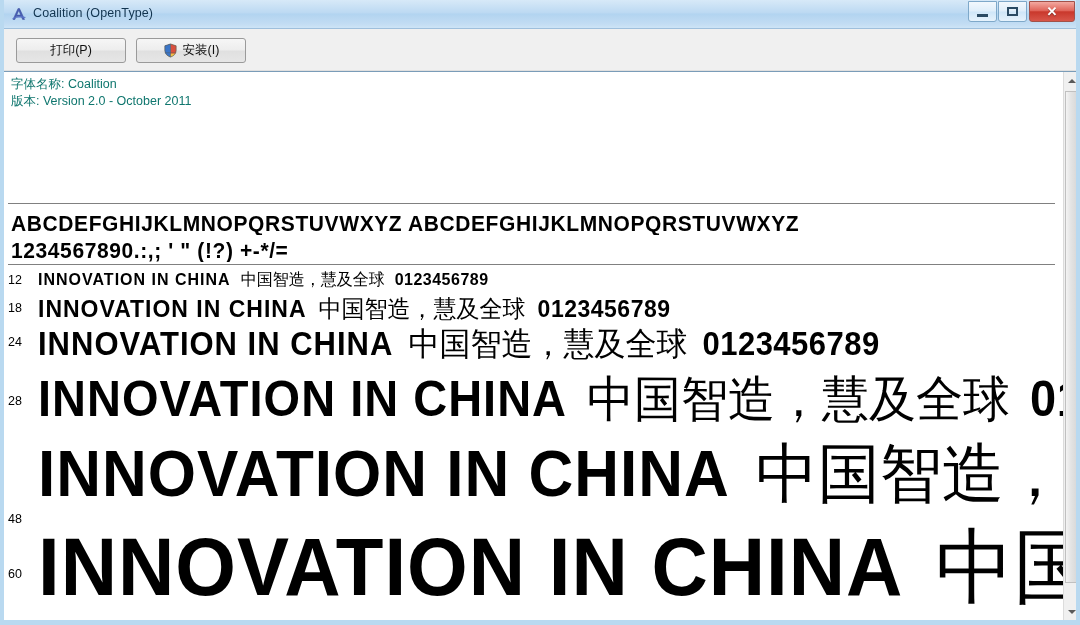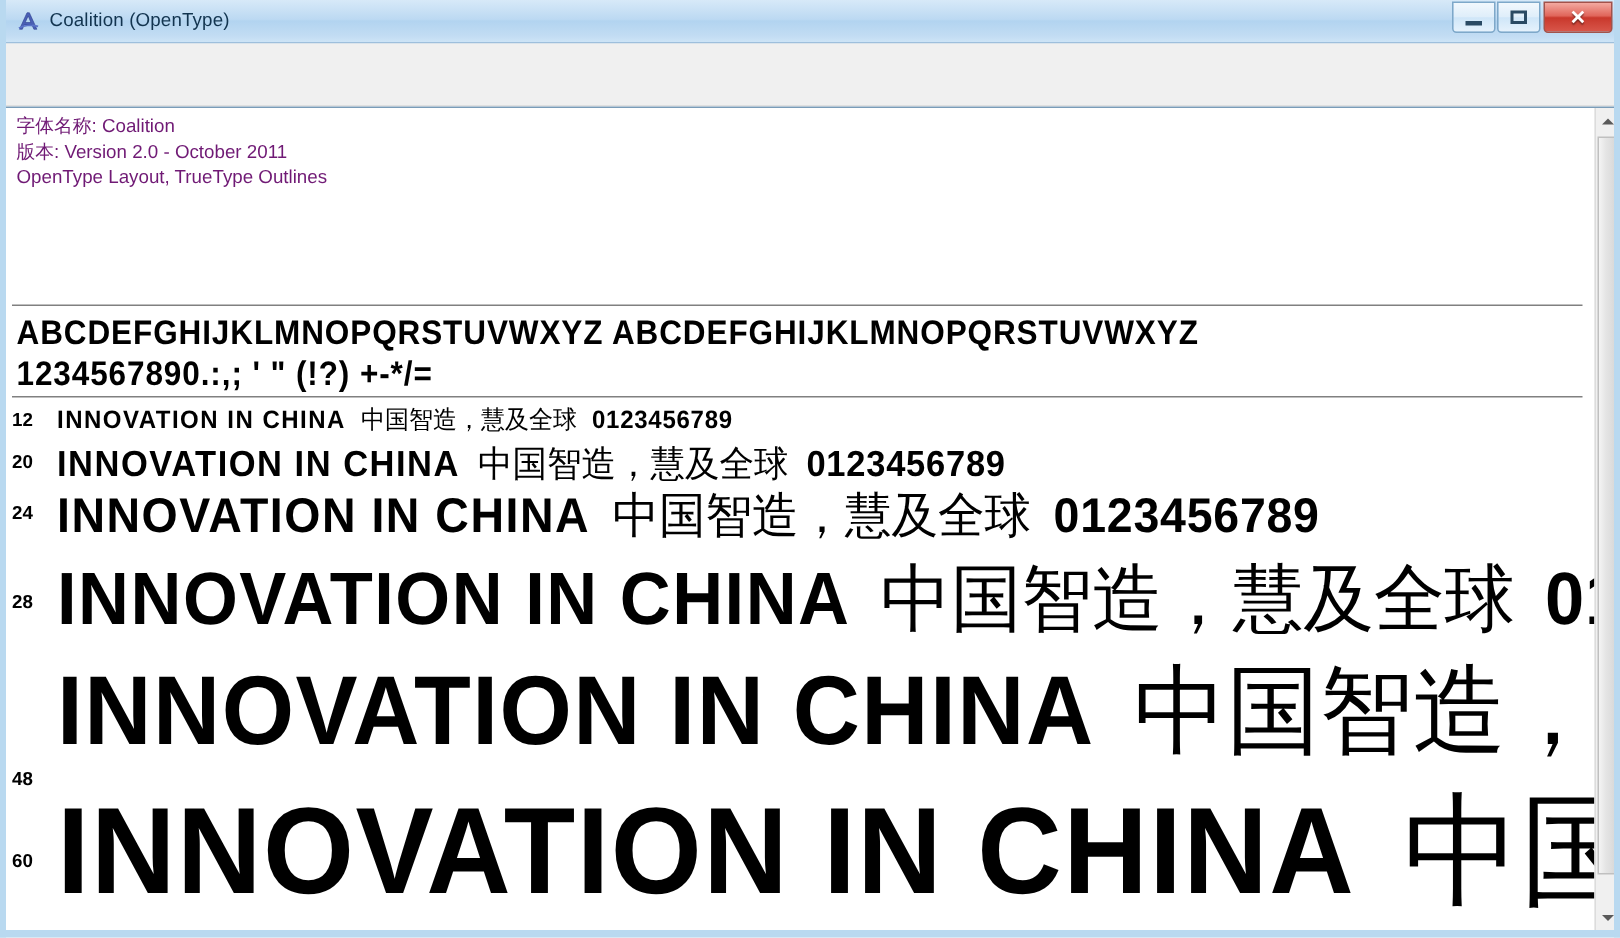--- a/index.html
+++ b/index.html
@@ -145,21 +145,21 @@
     width: 1063px;
     height: 548px;
     overflow: hidden;
   }
 
   
   #meta {
     position: absolute;
     left: 11px; top: 4px;
     font-size: 12.5px;
-    color: #701a75;
+    color: #0f766e;
     line-height: 17px;
   }
   #meta div { white-space: nowrap; }
 
   
   .rule {
     position: absolute;
     left: 8px;
     width: 1047px;
     height: 1px;
@@ -180,21 +180,21 @@
     transform-origin: left center;
   }
   #glyph-alpha { top: 139px; font-size: 21px; transform: scaleY(1.08); }
   #glyph-digits { top: 166px; font-size: 21px; transform: scaleY(1.08); }
   .sizelabel {
     position: absolute;
     left: 8px;
     font-size: 12.5px;
     color: #000;
     font-family: "Liberation Sans", sans-serif;
-    font-weight: bold;
+    font-weight: normal;
   }
   .sample {
     position: absolute;
     left: 38px;
     white-space: nowrap;
     color: #000;
     font-family: "Liberation Sans", sans-serif;
     font-weight: bold;
     letter-spacing: .5px;
     transform-origin: left center;
@@ -271,42 +271,58 @@
     </div>
     <div class="winbtn" id="btn-max">
       <span class="glyph-max"></span>
     </div>
     <div class="winbtn" id="btn-close">
       <span class="glyph-close">✕</span>
     </div>
   </div>
 
   <div id="toolbar">
+    <div class="tbtn" id="btn-print">
+      <span>打印(P)</span>
+    </div>
+    <div class="tbtn" id="btn-install">
+      <span id="shield-icon">
+        <svg width="15" height="15" viewBox="0 0 16 16">
+          <path d="M8 1 L14 3 L14 8 C14 11.6 11.2 14 8 15 C4.8 14 2 11.6 2 8 L2 3 Z" fill="#f2c144"></path>
+          <path d="M8 1 L8 15 C4.8 14 2 11.6 2 8 L2 3 Z" fill="#3a76c8"></path>
+          <path d="M8 1 L14 3 L14 8 C14 9.2 13.7 10.3 13.2 11.2 L8 11.2 Z" fill="#d94f3d"></path>
+          <path d="M8 1 L2 3 L2 8 C2 9.2 2.3 10.3 2.8 11.2 L8 11.2 Z" fill="#3a76c8"></path>
+          <path d="M8 1 L14 3 L14 8 C14 11.6 11.2 14 8 15 C4.8 14 2 11.6 2 8 L2 3 Z" fill="none" stroke="#5a5a5a" stroke-width=".7"></path>
+          <path d="M8 1 L8 15" stroke="#5a5a5a" stroke-width=".5"></path>
+          <path d="M2.5 10.4 L13.5 10.4" stroke="#5a5a5a" stroke-width=".5"></path>
+        </svg>
+      </span>
+      <span>安装(I)</span>
+    </div>
   </div>
 
   <div id="pane">
     <div id="pane-inner">
 
       <div id="meta">
         <div>字体名称: Coalition</div>
         <div>版本: Version 2.0 - October 2011</div>
-        <div>OpenType Layout, TrueType Outlines</div>
       </div>
 
       <div class="rule" id="rule-1"></div>
 
       <div class="glyphrow" id="glyph-alpha">ABCDEFGHIJKLMNOPQRSTUVWXYZ ABCDEFGHIJKLMNOPQRSTUVWXYZ</div>
       <div class="glyphrow" id="glyph-digits">1234567890.:,; ' " (!?) +-*/=</div>
 
       <div class="rule" id="rule-2"></div>
 
       <div id="specimen-container">
           <div class="sizelabel" style="top: 201px;">12</div>
           <div class="sample" style="top: 198px; font-size: 16px;"><span class="latin">INNOVATION IN CHINA</span><span style="display: inline-block; width: 10px;"></span><span class="cjk">中国智造，慧及全球</span><span style="display: inline-block; width: 10px;"></span><span class="num">0123456789</span></div>
-          <div class="sizelabel" style="top: 229px;">20</div>
+          <div class="sizelabel" style="top: 229px;">18</div>
           <div class="sample" style="top: 222px; font-size: 23px;"><span class="latin">INNOVATION IN CHINA</span><span style="display: inline-block; width: 12px;"></span><span class="cjk">中国智造，慧及全球</span><span style="display: inline-block; width: 12px;"></span><span class="num">0123456789</span></div>
           <div class="sizelabel" style="top: 263px;">24</div>
           <div class="sample" style="top: 251px; font-size: 31px;"><span class="latin">INNOVATION IN CHINA</span><span style="display: inline-block; width: 15px;"></span><span class="cjk">中国智造，慧及全球</span><span style="display: inline-block; width: 15px;"></span><span class="num">0123456789</span></div>
           <div class="sizelabel" style="top: 322px;">28</div>
           <div class="sample" style="top: 296px; font-size: 47px;"><span class="latin">INNOVATION IN CHINA</span><span style="display: inline-block; width: 20px;"></span><span class="cjk">中国智造，慧及全球</span><span style="display: inline-block; width: 20px;"></span><span class="num">0123456789</span></div>
           <div class="sizelabel" style="top: 396px; margin-top: 44px;">48</div>
           <div class="sample" style="top: 360px; font-size: 62px;"><span class="latin">INNOVATION IN CHINA</span><span style="display: inline-block; width: 26px;"></span><span class="cjk">中国智造，慧及全球</span><span style="display: inline-block; width: 26px;"></span></div>
           <div class="sizelabel" style="top: 495px; text-align: center;">60</div>
           <div class="sample" style="top: 444px; font-size: 78px;"><span class="latin">INNOVATION IN CHINA</span><span style="display: inline-block; width: 32px;"></span><span class="cjk">中国智造，慧及全球</span><span style="display: inline-block; width: 32px;"></span></div>
           <div class="sample" style="top: 545px; font-size: 94px;"><span style="display: inline-block; width: 38px;"></span><span style="display: inline-block; width: 38px;"></span></div>

